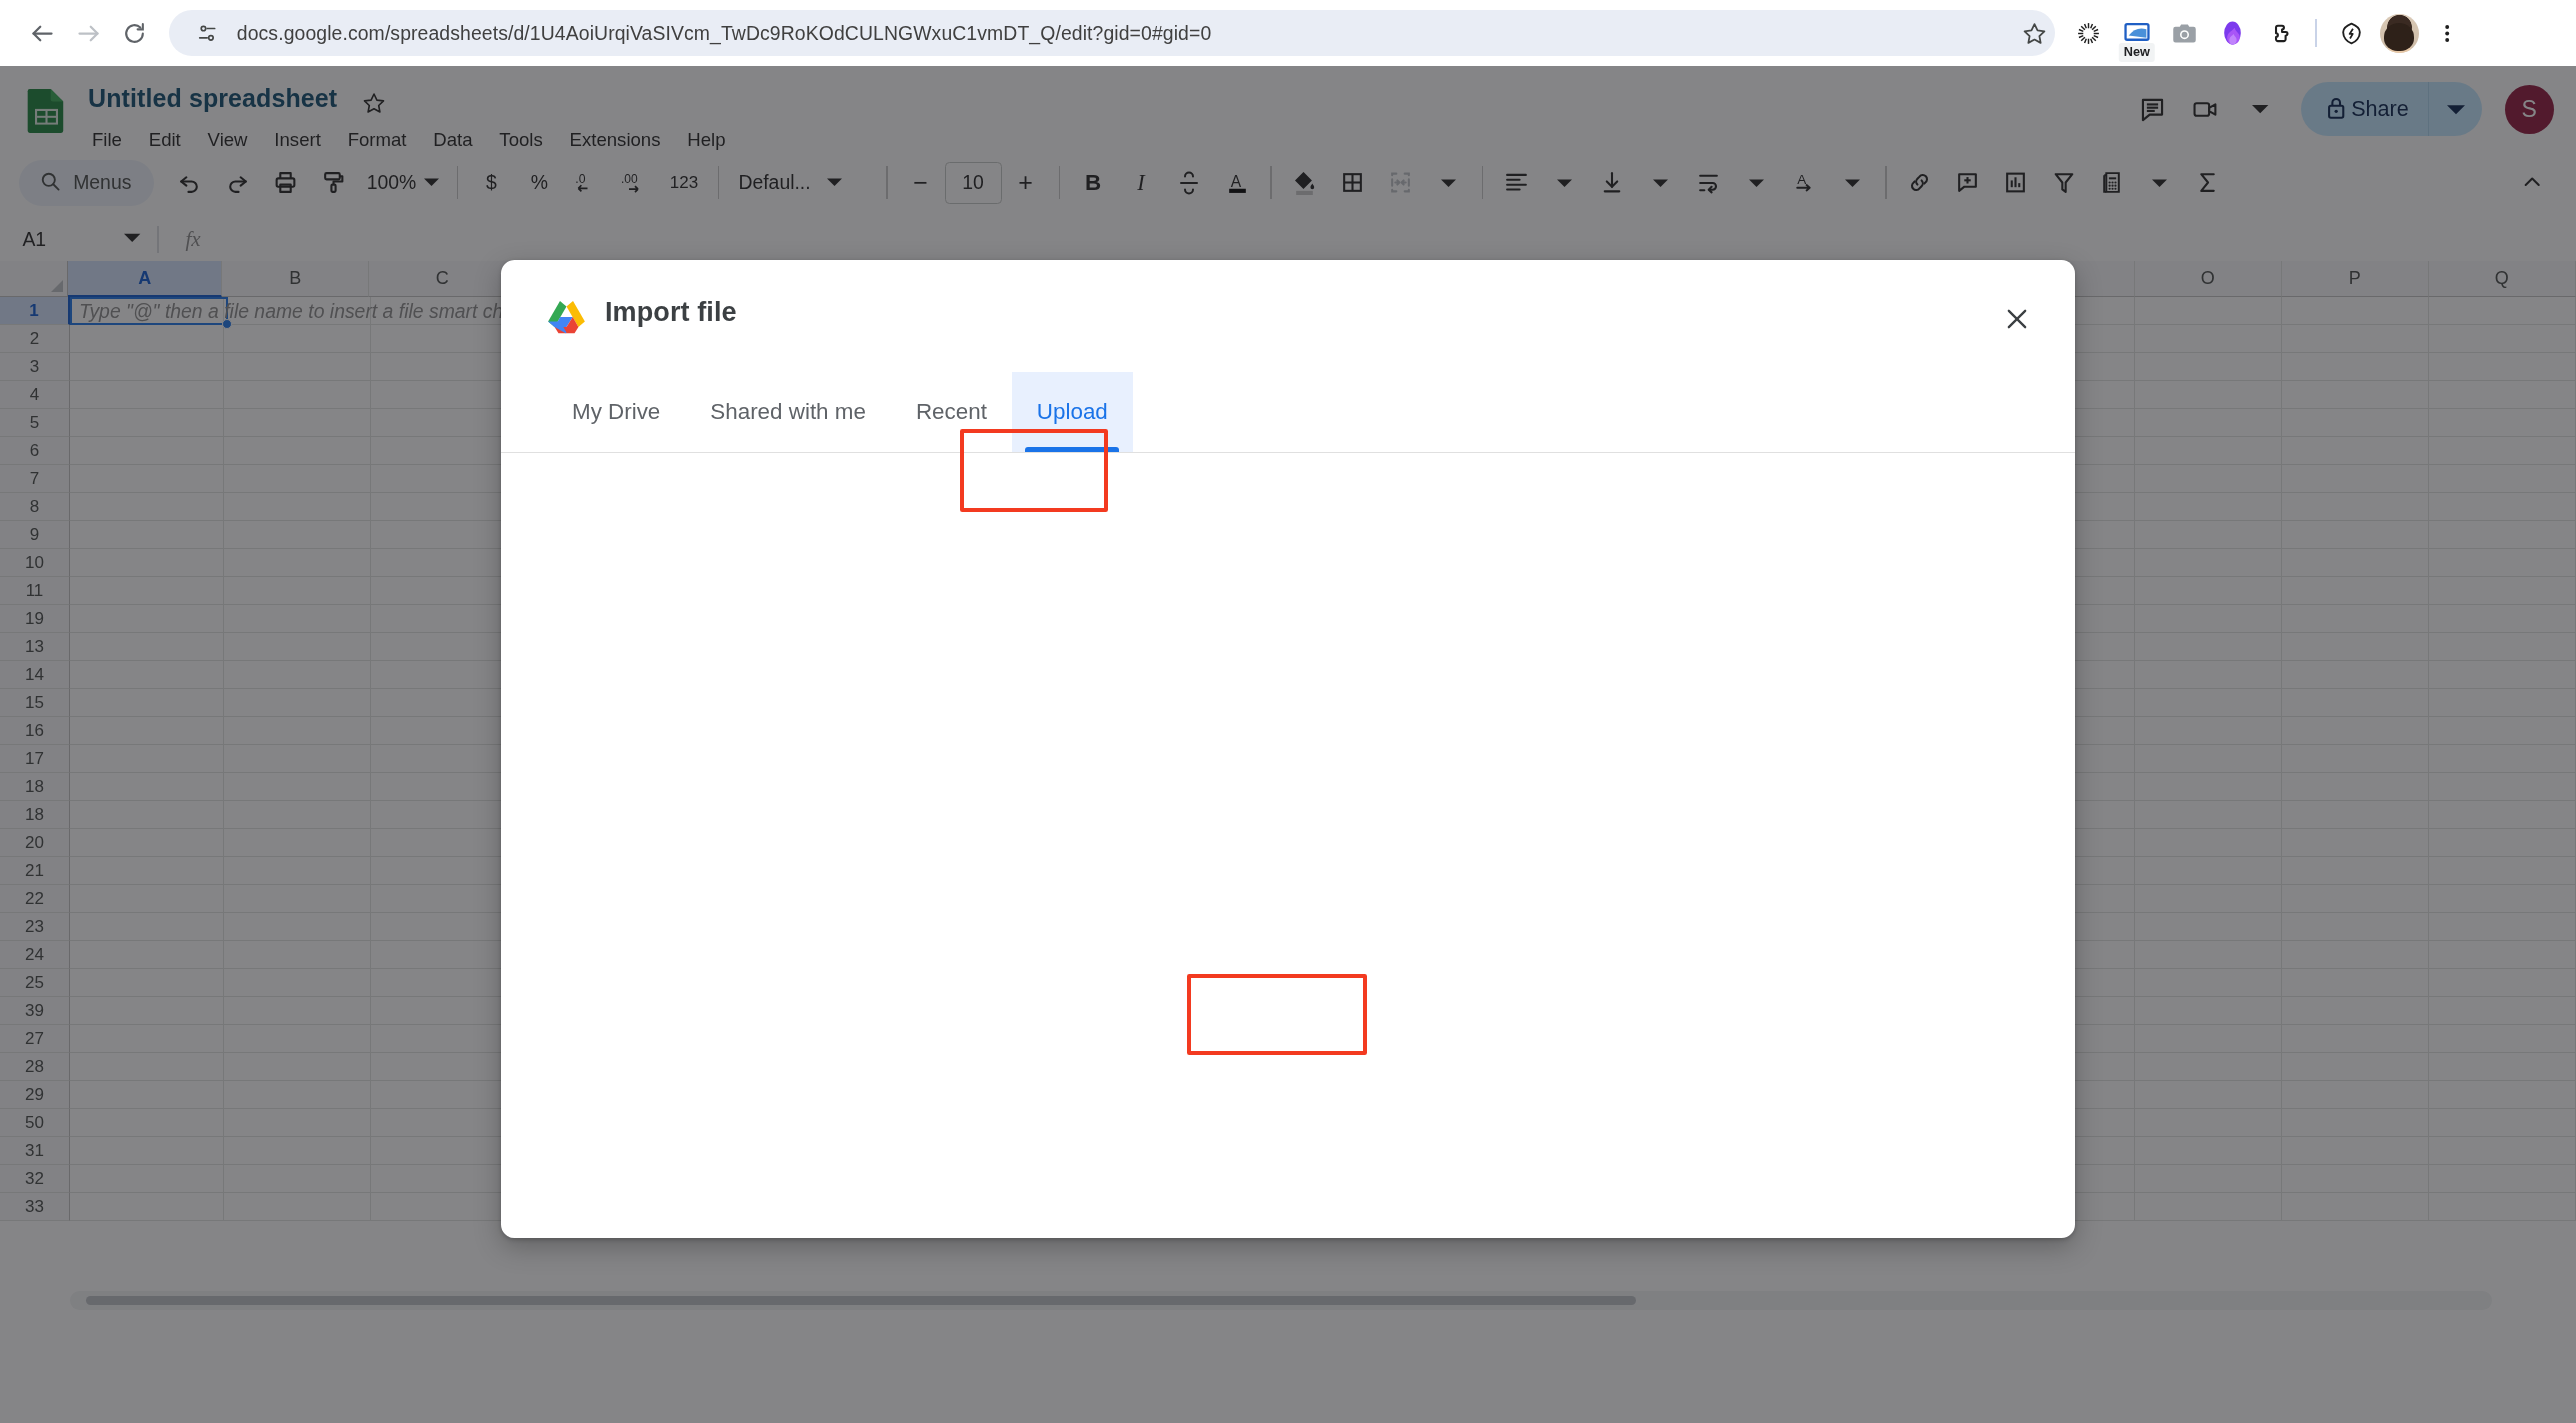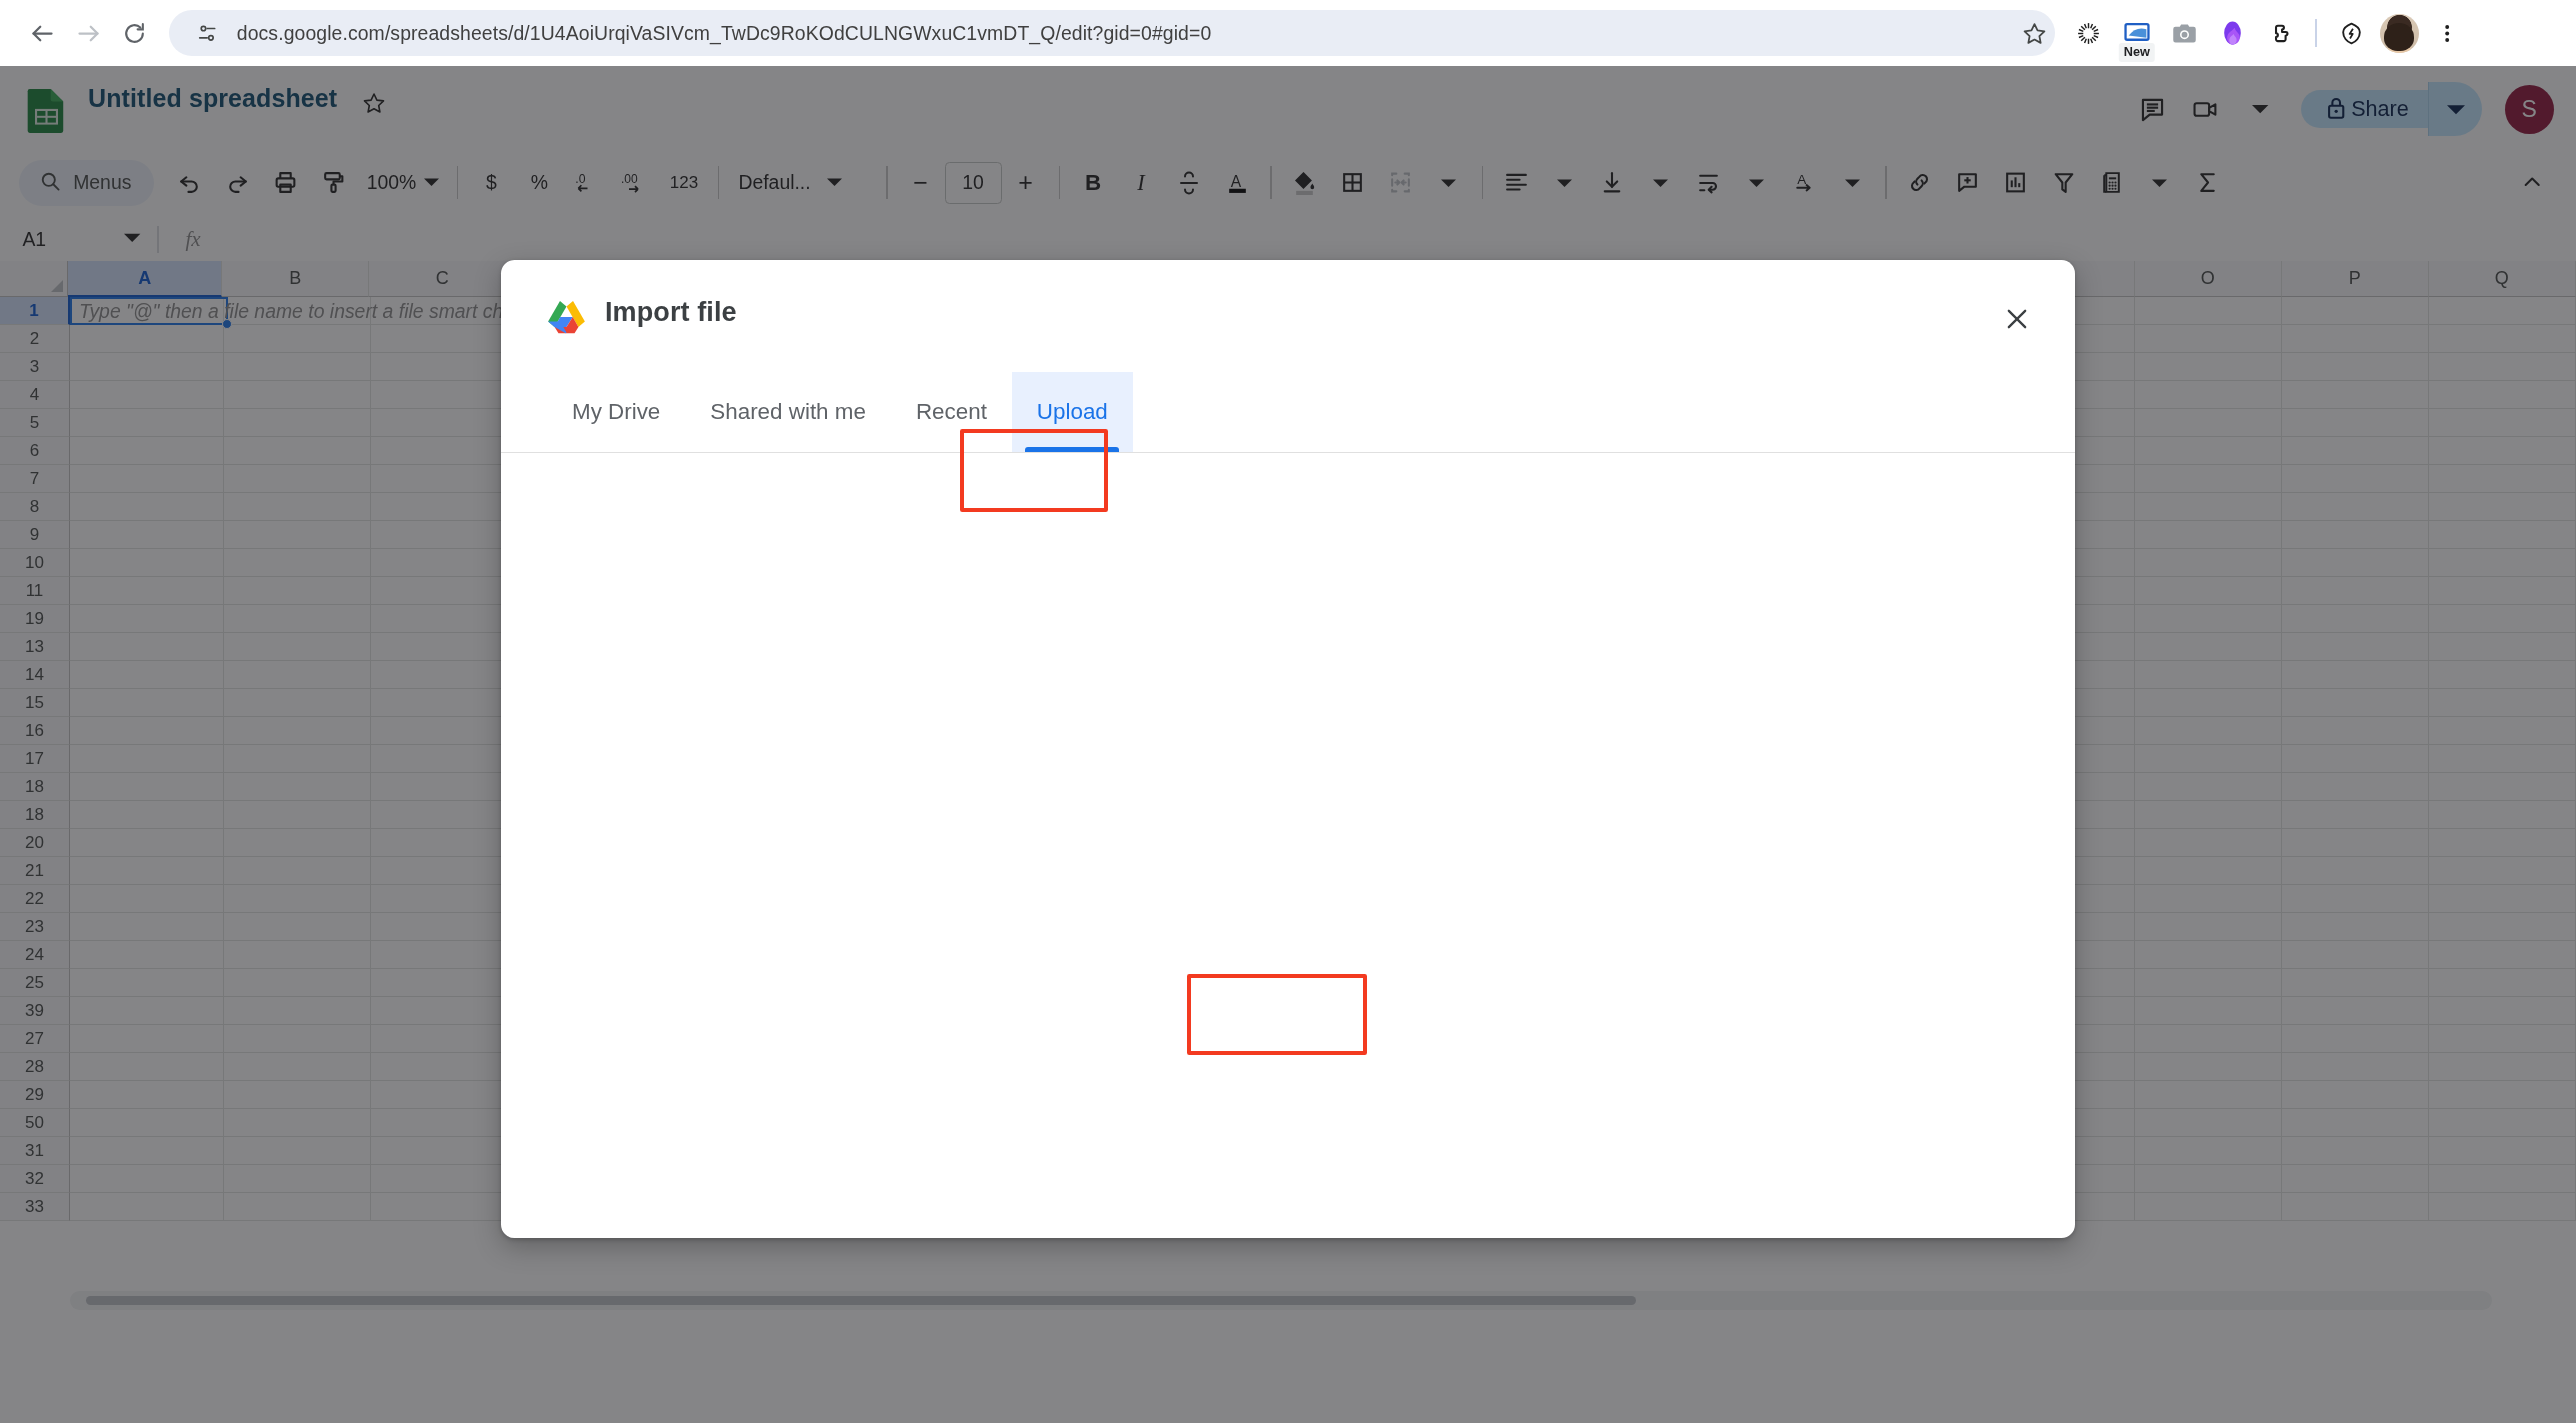--- a/index.html
+++ b/index.html
@@ -78,21 +78,21 @@
   #title-star { position:absolute; left:362px; top:25px; }
   #menubar {
     position:absolute; left:86px; top:58px; display:flex; gap:0; align-items:center;
   }
   #menubar .menu-item {
     font-size:18.6px; color:#1f1f1f; padding:4.5px 13.4px; border-radius:4.5px; white-space:nowrap;
   }
   #menubar .menu-item:first-child { padding-left:6px;}
   #hdr-right { position:absolute; right:22.4px; top:16.4px; display:flex; align-items:center; gap:6px;}
   #share-btn {
-    display:flex; align-items:center; height:38px; background:#c2e7ff;
+    display:flex; align-items:center; height:54px; background:#c2e7ff;
     border-radius:27px 0 0 27px; padding:0 19.4px 0 24px; gap:4px;justify-content:center;
   }
   #share-btn .lbl { font-size:21.6px; color:#041e49; white-space:nowrap; }
   #share-caret {
     display:flex;align-items:center;justify-content:center;
     height:54px; width:54px; background:#c2e7ff; border-radius:0 27px 27px 0;
     border-left:1.5px solid #a9d2ee;
   }
   #user-avatar {
     width:49px;height:49px;border-radius:50%;background:#8e1238;
@@ -378,20 +378,31 @@
         <rect x="21" y="28.5" width="8" height="4.6" fill="#188038"></rect>
       </svg>
     </div>
     <div id="doc-title">Untitled spreadsheet</div>
     <div id="title-star">
       <svg width="24" height="24" viewBox="0 0 24 24" fill="none" stroke="#1f1f1f" stroke-width="1.6" stroke-linejoin="round">
             <polygon points="12,3 14.9,9.1 21.5,9.9 16.7,14.5 17.9,21 12,17.8 6.1,21 7.3,14.5 2.5,9.9 9.1,9.1"></polygon>
           </svg>
     </div>
 
+    <div id="menubar">
+      <div class="menu-item">File</div>
+      <div class="menu-item">Edit</div>
+      <div class="menu-item">View</div>
+      <div class="menu-item">Insert</div>
+      <div class="menu-item">Format</div>
+      <div class="menu-item">Data</div>
+      <div class="menu-item">Tools</div>
+      <div class="menu-item">Extensions</div>
+      <div class="menu-item">Help</div>
+    </div>
 
     <div id="hdr-right">
       <div class="tb-ico">
         <svg width="27" height="27" viewBox="0 0 24 24" fill="none" stroke="#1f1f1f" stroke-width="1.9" stroke-linejoin="round">
           <path d="M3.5 3.5h17v13h-11l-6 5z"></path>
               <line x1="7" y1="7.5" x2="17" y2="7.5"></line>
               <line x1="7" y1="10.4" x2="17" y2="10.4"></line>
               <line x1="7" y1="13.3" x2="14" y2="13.3"></line>
         </svg>
       </div>

